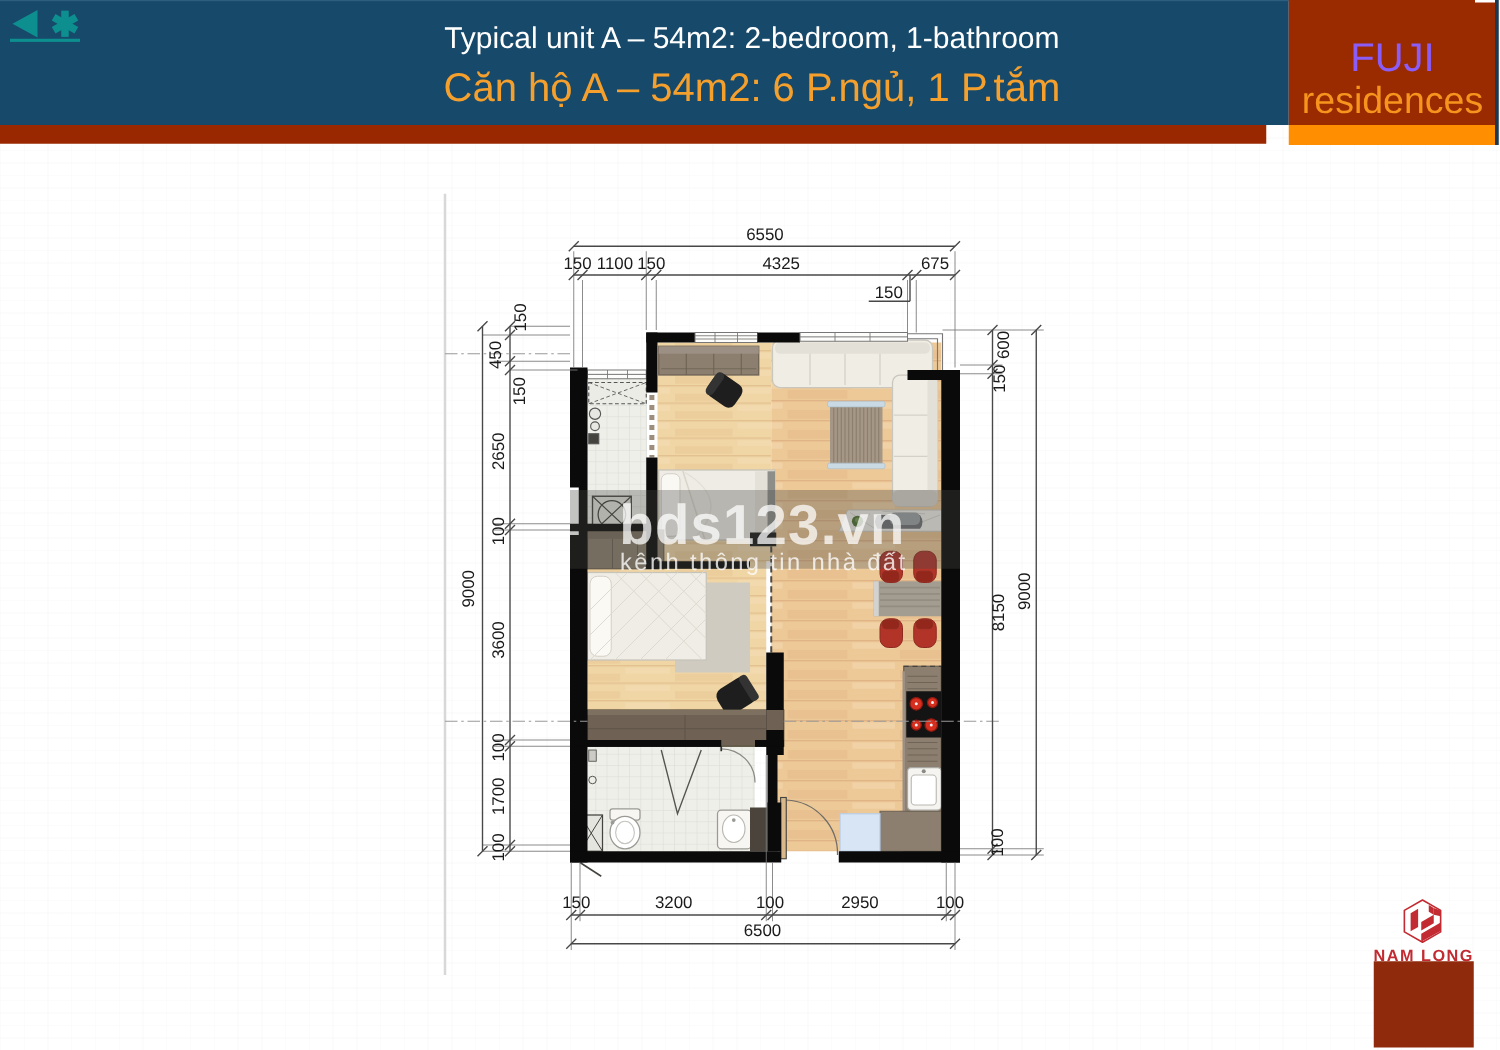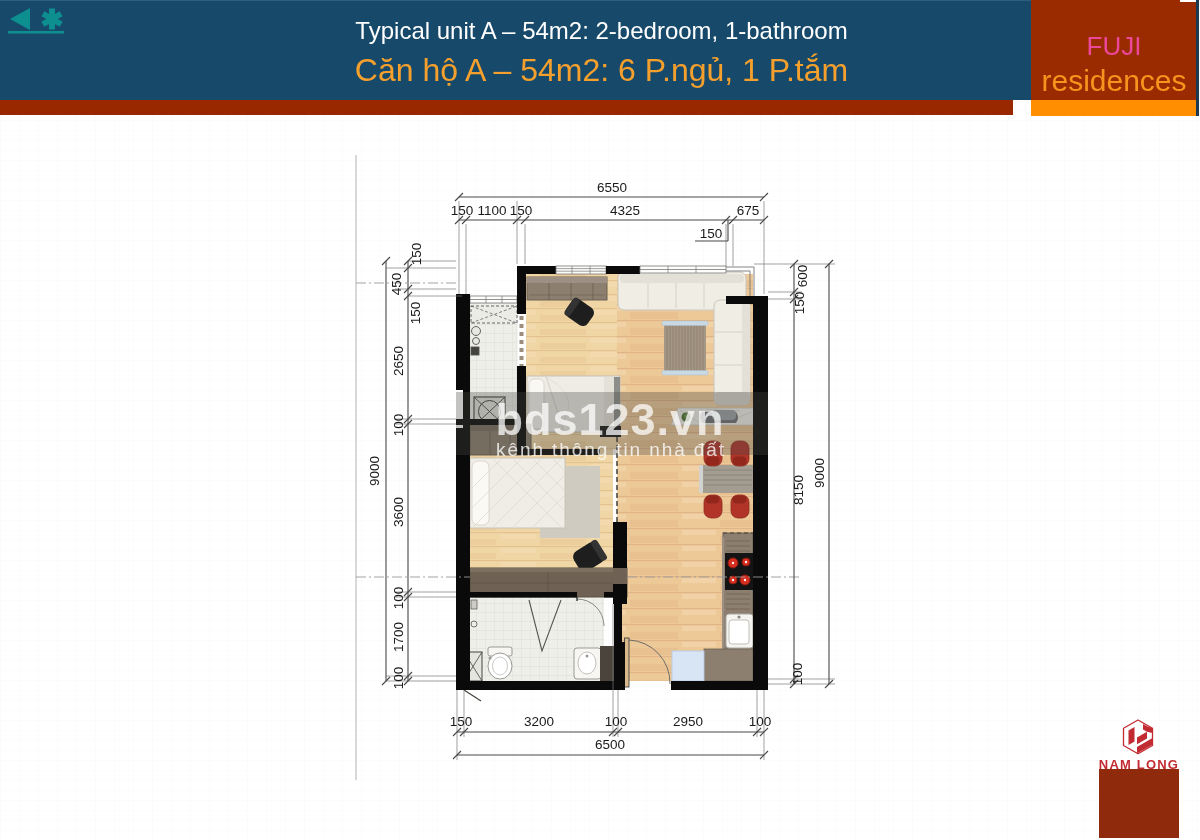--- a/index.html
+++ b/index.html
@@ -32,21 +32,21 @@
     <rect x="-3" y="-10.5" width="6" height="21"></rect>
     <rect x="-3" y="-10.5" width="6" height="21" transform="rotate(60)"></rect>
     <rect x="-3" y="-10.5" width="6" height="21" transform="rotate(-60)"></rect>
   </g>
 
   <rect x="8" y="31" width="56" height="2.5" fill="#0E8F8F"></rect>
 </svg>
 
 <div class="abs" style="left:1031px;top:0;width:166px;height:100px;background:#9A2B00;"></div>
 
-<div class="abs" style="left:1031px;top:34px;width:166px;text-align:center;color:#ec4899;font-size:26px;line-height:24px;">FUJI</div>
+<div class="abs" style="left:1031px;top:34px;width:166px;text-align:center;color:#8b5cf6;font-size:32px;line-height:24px;">FUJI</div>
 
 <div class="abs" style="left:1031px;top:68px;width:166px;text-align:center;color:#F7941D;font-size:30px;line-height:25px;">residences</div>
 
 <div class="abs" style="left:1031px;top:100px;width:166px;height:16px;background:#FF8E00;"></div>
 
 <div class="abs" style="left:1180px;top:0;width:20px;height:2px;background:#ffffff;"></div>
 
 <div class="abs" style="left:1196px;top:0;width:3px;height:116px;background:#1B3A52;"></div>
 
 <div class="abs" style="left:355px;top:155px;width:2px;height:625px;background:#D8D8D8;"></div>

